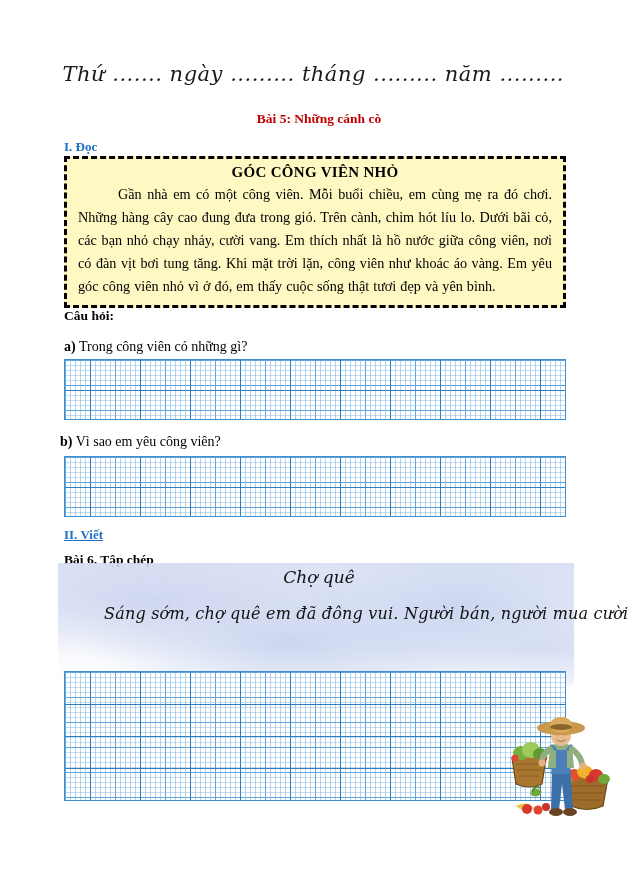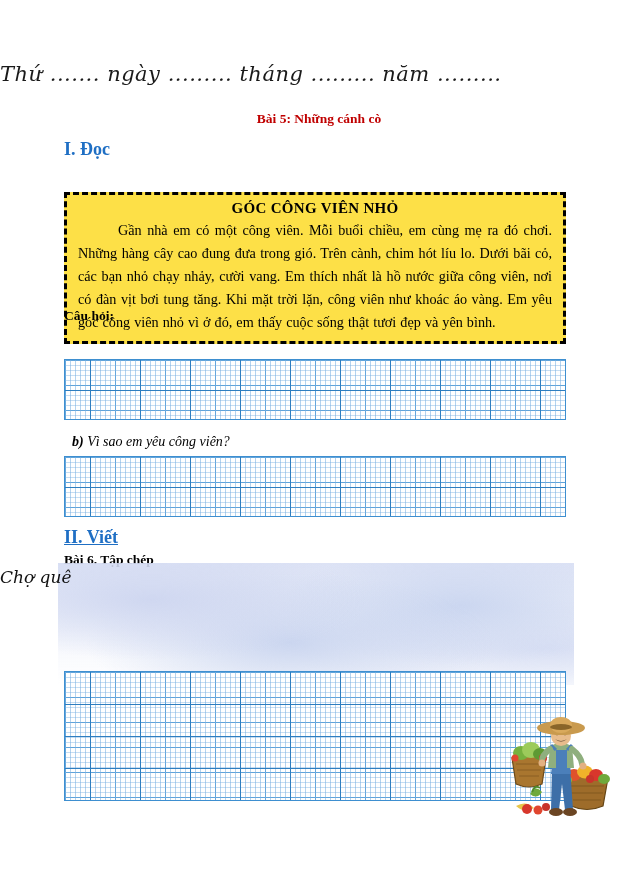--- a/index.html
+++ b/index.html
@@ -19,21 +19,21 @@
     left: 0; top: 0;
     width: 638px; height: 886px;
     background: #fff;
   }
 
   
   .date-line {
     position: absolute;
     left: 0; top: 62px;
     width: 564px;
-    text-align: left;
+    text-align: right;
     font-family: "DejaVu Serif", serif;
     font-style: italic;
     font-size: 21px;
     letter-spacing: 0.5px;
     color: #1a1a1a;
     white-space: nowrap;
   }
 
   
   .lesson-title {
@@ -45,41 +45,40 @@
     font-weight: bold;
     font-size: 13.5px;
     color: #C00000;
   }
 
   
   .sec-heading {
     position: absolute;
     font-family: "Liberation Serif", serif;
     font-weight: bold;
-    font-size: 18px;
+    font-size: 13px;
     color: #1F6FC4;
   }
   .sub-heading {
     position: absolute;
     font-family: "Liberation Serif", serif;
     font-weight: bold;
     font-size: 13.5px;
     color: #000;
   }
 
   
   .passage-box {
     position: absolute;
     left: 64px; top: 156px;
     width: 502px;
     box-sizing: border-box;
     border: 3px dashed #000;
     padding: 5px 11px 7px 11px;
-    background: #fde047;
-    margin-top: 36px;
+    background: #fef9c3;
   }
   .passage-title {
     text-align: center;
     font-family: "Liberation Serif", serif;
     font-weight: bold;
     font-size: 15px;
     letter-spacing: 0.3px;
     margin-bottom: 2px;
   }
   .passage-body {
@@ -149,21 +148,21 @@
       radial-gradient(ellipse 55% 80% at 45% 65%, rgba(198,210,238,0.9) 0%, rgba(198,210,238,0) 72%),
       radial-gradient(ellipse 50% 70% at 78% 35%, rgba(200,212,239,0.9) 0%, rgba(200,212,239,0) 70%),
       radial-gradient(ellipse 70% 60% at 95% 70%, rgba(210,218,242,0.85) 0%, rgba(210,218,242,0) 72%),
       linear-gradient(to bottom, rgba(214,221,243,0.85) 0%, rgba(224,230,246,0.55) 45%, rgba(236,240,250,0.25) 80%, rgba(255,255,255,0) 100%);
     filter: blur(0.4px);
   }
   .banner-title {
     position: absolute;
     left: 0; top: 567px;
     width: 638px;
-    text-align: left;
+    text-align: center;
     font-family: "DejaVu Serif", serif;
     font-style: italic;
     font-size: 17px;
     color: #111;
   }
   .hw-line {
     position: absolute;
     font-family: "DejaVu Serif", serif;
     font-style: italic;
     font-size: 16px;
@@ -186,36 +185,40 @@
 
   <div class="sec-heading" style="left:64px; top:139px;">I. Đọc</div>
 
   <div class="passage-box">
     <div class="passage-title">GÓC CÔNG VIÊN NHỎ</div>
     <div class="passage-body">Gần nhà em có một công viên. Mỗi buổi chiều, em cùng mẹ ra đó chơi. Những hàng cây cao đung đưa trong gió. Trên cành, chim hót líu lo. Dưới bãi cỏ, các bạn nhỏ chạy nhảy, cười vang. Em thích nhất là hồ nước giữa công viên, nơi có đàn vịt bơi tung tăng. Khi mặt trời lặn, công viên như khoác áo vàng. Em yêu góc công viên nhỏ vì ở đó, em thấy cuộc sống thật tươi đẹp và yên bình.</div>
   </div>
 
   <div class="sub-heading" style="left:64px; top:308px;">Câu hỏi:</div>
 
+  <div class="q-label" style="left:64px; top:339px;">
+    <b>a)</b>
+    <span>Trong công viên có những gì?</span>
+  </div>
 
   <div class="grid" id="grid-a" style="left:64px; top:359px; width:502px; height:61px;">
       <div class="baseline" style="top: 30px;"></div>
       <div class="vmajor" style="left: 25px;"></div>
       <div class="vmajor" style="left: 75px;"></div>
       <div class="vmajor" style="left: 125px;"></div>
       <div class="vmajor" style="left: 175px;"></div>
       <div class="vmajor" style="left: 225px;"></div>
       <div class="vmajor" style="left: 275px;"></div>
       <div class="vmajor" style="left: 325px;"></div>
       <div class="vmajor" style="left: 375px;"></div>
       <div class="vmajor" style="left: 425px;"></div>
       <div class="vmajor" style="left: 475px;"></div>
     </div>
 
-  <div class="q-label" style="left:72px; top:434px;font-style:italic;">
+  <div class="q-label" style="left:60px; top:434px;">
     <b>b)</b>
     <span>Vì sao em yêu công viên?</span>
   </div>
 
   <div class="grid" id="grid-b" style="left:64px; top:456px; width:502px; height:61px;">
       <div class="baseline" style="top: 30px;"></div>
       <div class="vmajor" style="left: 25px;"></div>
       <div class="vmajor" style="left: 75px;"></div>
       <div class="vmajor" style="left: 125px;"></div>
       <div class="vmajor" style="left: 175px;"></div>
@@ -228,20 +231,21 @@
     </div>
 
   <div class="sec-heading" style="left:64px; top:527px;text-decoration:underline;">II. Viết</div>
 
   <div class="sub-heading" style="left:64px; top:552px;">Bài 6. Tập chép</div>
 
   <div class="banner"></div>
 
   <div class="banner-title">Chợ quê</div>
 
+  <div class="hw-line" style="left:104px; top:604px;">Sáng sớm, chợ quê em đã đông vui. Người bán, người mua cười</div>
 
   <div class="grid" id="grid-practice" style="left:64px; top:671px; width:502px; height:130px;">
       <div class="baseline" style="top: 32px;"></div>
       <div class="baseline" style="top: 64px;"></div>
       <div class="baseline" style="top: 96px;"></div>
       <div class="vmajor" style="left: 25px;"></div>
       <div class="vmajor" style="left: 75px;"></div>
       <div class="vmajor" style="left: 125px;"></div>
       <div class="vmajor" style="left: 175px;"></div>
       <div class="vmajor" style="left: 225px;"></div>

